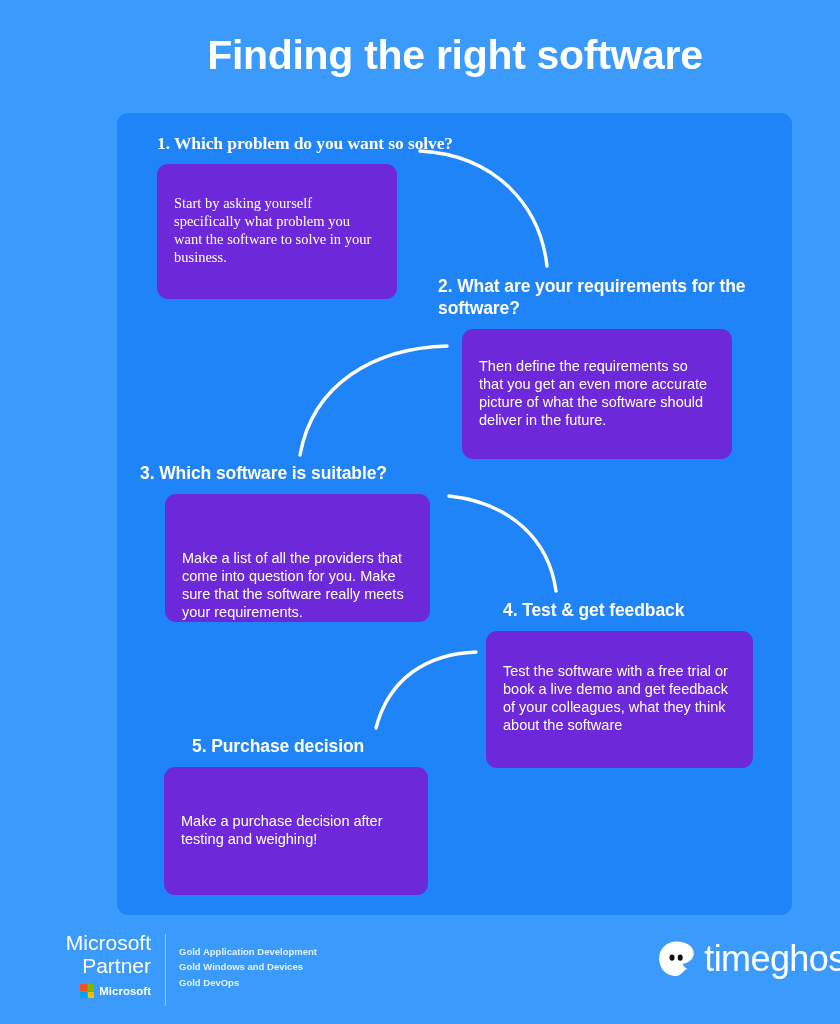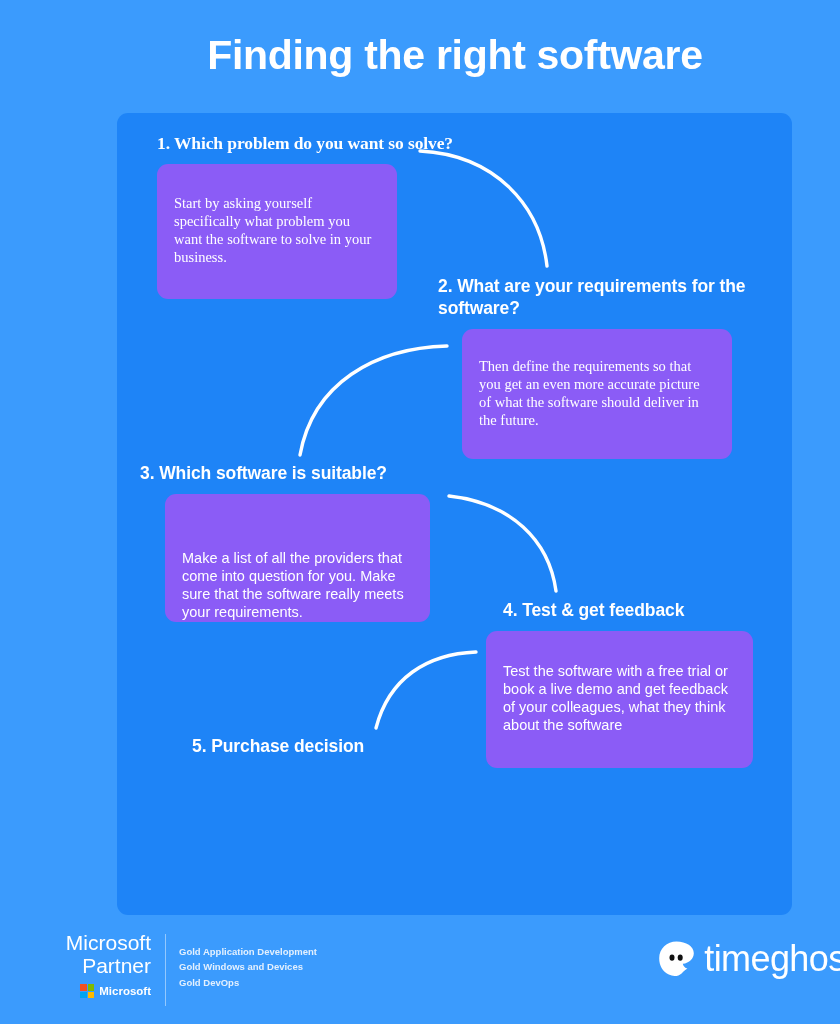--- a/index.html
+++ b/index.html
@@ -43,38 +43,38 @@
   
   .step { position:absolute; }
   .step-heading {
     color:#FFFFFF;
     font-size:17.5px;
     font-weight:bold;
     line-height:1.25;
     letter-spacing:-0.1px;
   }
   .step-card {
-    background:#8b5cf6;
+    background:#6d28d9;
     border-radius:11px;
     display:flex;
     align-items:center;
     margin-top:9px;
   }
   .step-card-text {
     color:#FFFFFF;
     font-size:14.5px;
     line-height:1.24;
     padding:0 17px;
   }
 
   #step-1 { left:122px; top:133px; width:300px;font-family:Liberation Serif, serif; }
   #step-1 .step-card { width:240px; height:135px; }
 
   #step-2 { left:403px; top:276px; width:330px; }
-  #step-2 .step-card { width:270px; height:130px; margin-left:24px;font-family:Liberation Serif, serif; }
+  #step-2 .step-card { width:270px; height:130px; margin-left:24px; }
 
   #step-3 { left:105px; top:463px; width:330px; }
   #step-3 .step-card { width:265px; height:128px; margin-left:25px;align-items:flex-end; }
 
   #step-4 { left:468px; top:600px; width:290px; }
   #step-4 .step-card { width:267px; height:137px; margin-left:-17px; }
 
   #step-5 { left:157px; top:736px; width:280px; }
   #step-5 .step-card { width:264px; height:128px; margin-left:-28px; }
 
@@ -145,20 +145,23 @@
 
   <div class="step" id="step-4">
     <div class="step-heading">4. Test &amp; get feedback</div>
     <div class="step-card">
       <div class="step-card-text">Test the software with a free trial or book a live demo and get feedback of your colleagues, what they think about the software</div>
     </div>
   </div>
 
   <div class="step" id="step-5">
     <div class="step-heading">5. Purchase decision</div>
+    <div class="step-card">
+      <div class="step-card-text">Make a purchase decision after testing and weighing!</div>
+    </div>
   </div>
 
   <div id="footer">
 
     <div id="ms-partner-badge">
       <div>
         <div id="ms-partner-wordmark">
           <div>Microsoft</div>
           <div>Partner</div>
         </div>

